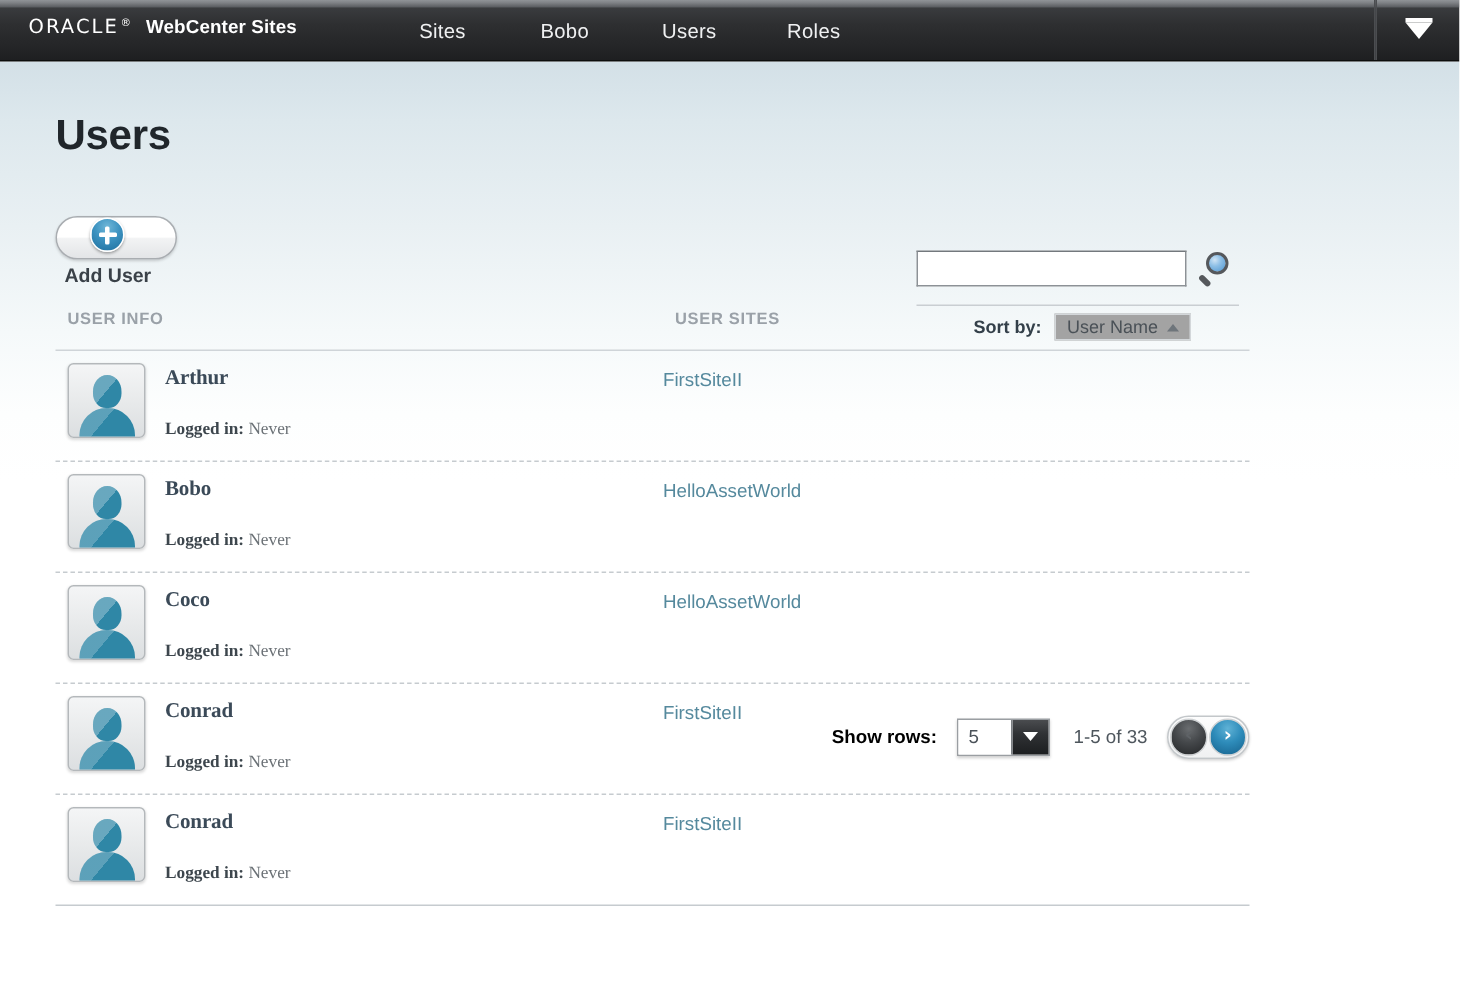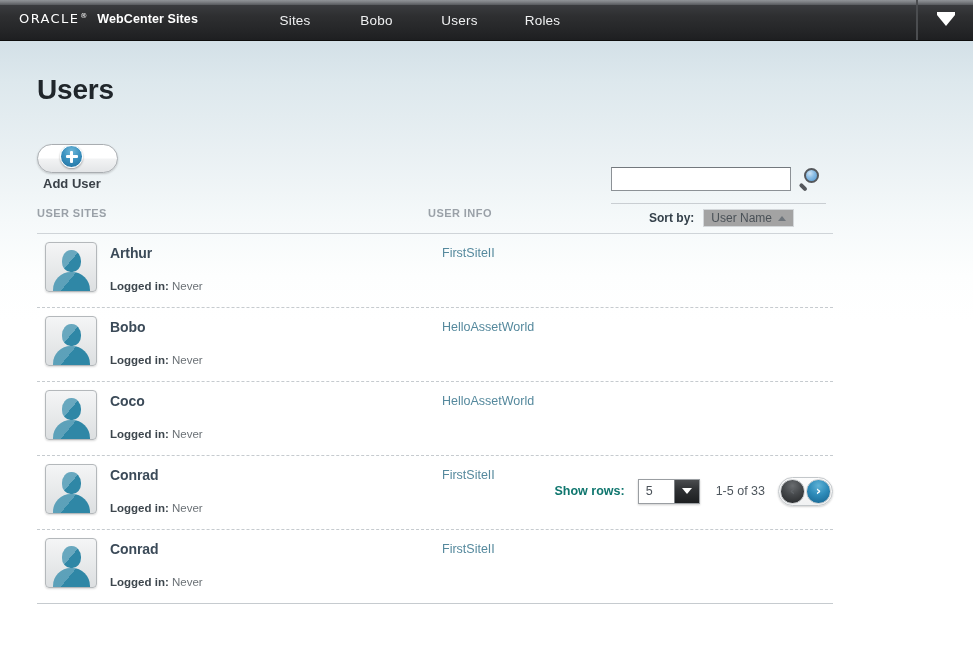--- a/index.html
+++ b/index.html
@@ -306,20 +306,21 @@
   .row:last-child {
     border-bottom: 1px solid #c6cbcf;
   }
   .row-userinfo {
     width: 405px;
     display: flex;
     align-items: flex-start;
     gap: 13px;
     padding-left: 8px;
     box-sizing: border-box;
+    font-family: Liberation Serif, serif;
   }
   .avatar {
     width: 52px; height: 50px;
     border: 1px solid #b4b8bb;
     border-radius: 4px;
     background: linear-gradient(to bottom, #f4f5f6 0%, #e7e9ea 55%, #dcdfe1 100%);
     box-shadow: 0 1px 2px rgba(0,0,0,.15);
     position: relative;
     overflow: hidden;
     flex: none;
@@ -387,21 +388,21 @@
     width: 796px;
     height: 42px;
     display: flex;
     align-items: center;
     justify-content: flex-end;
     gap: 13px;
   }
   .show-rows-label {
     font-size: 12.5px;
     font-weight: bold;
-    color: #0f766e;
+    color: #000000;
   }
   .rows-select {
     display: flex;
     height: 25px;
     border: 1px solid #9a9ea2;
     box-shadow: 0 1px 2px rgba(0,0,0,.2);
     box-sizing: border-box;
     cursor: pointer;
   }
   .rows-value {
@@ -519,22 +520,22 @@
   <div class="sort-row">
     <span class="sort-label">Sort by:</span>
     <span class="sort-select">
       <span>User Name</span>
       <span class="sort-caret"></span>
     </span>
   </div>
 
   <div class="table">
     <div class="table-head">
+      <div class="th user-info">USER INFO</div>
       <div class="th user-sites">USER SITES</div>
-      <div class="th user-info">USER INFO</div>
     </div>
 
     <div class="row">
       <div class="row-userinfo">
         <span class="avatar">
           <span class="avatar-head"></span>
           <span class="avatar-body"></span>
         </span>
         <span class="user-text">
           <div class="user-name">Arthur</div>

